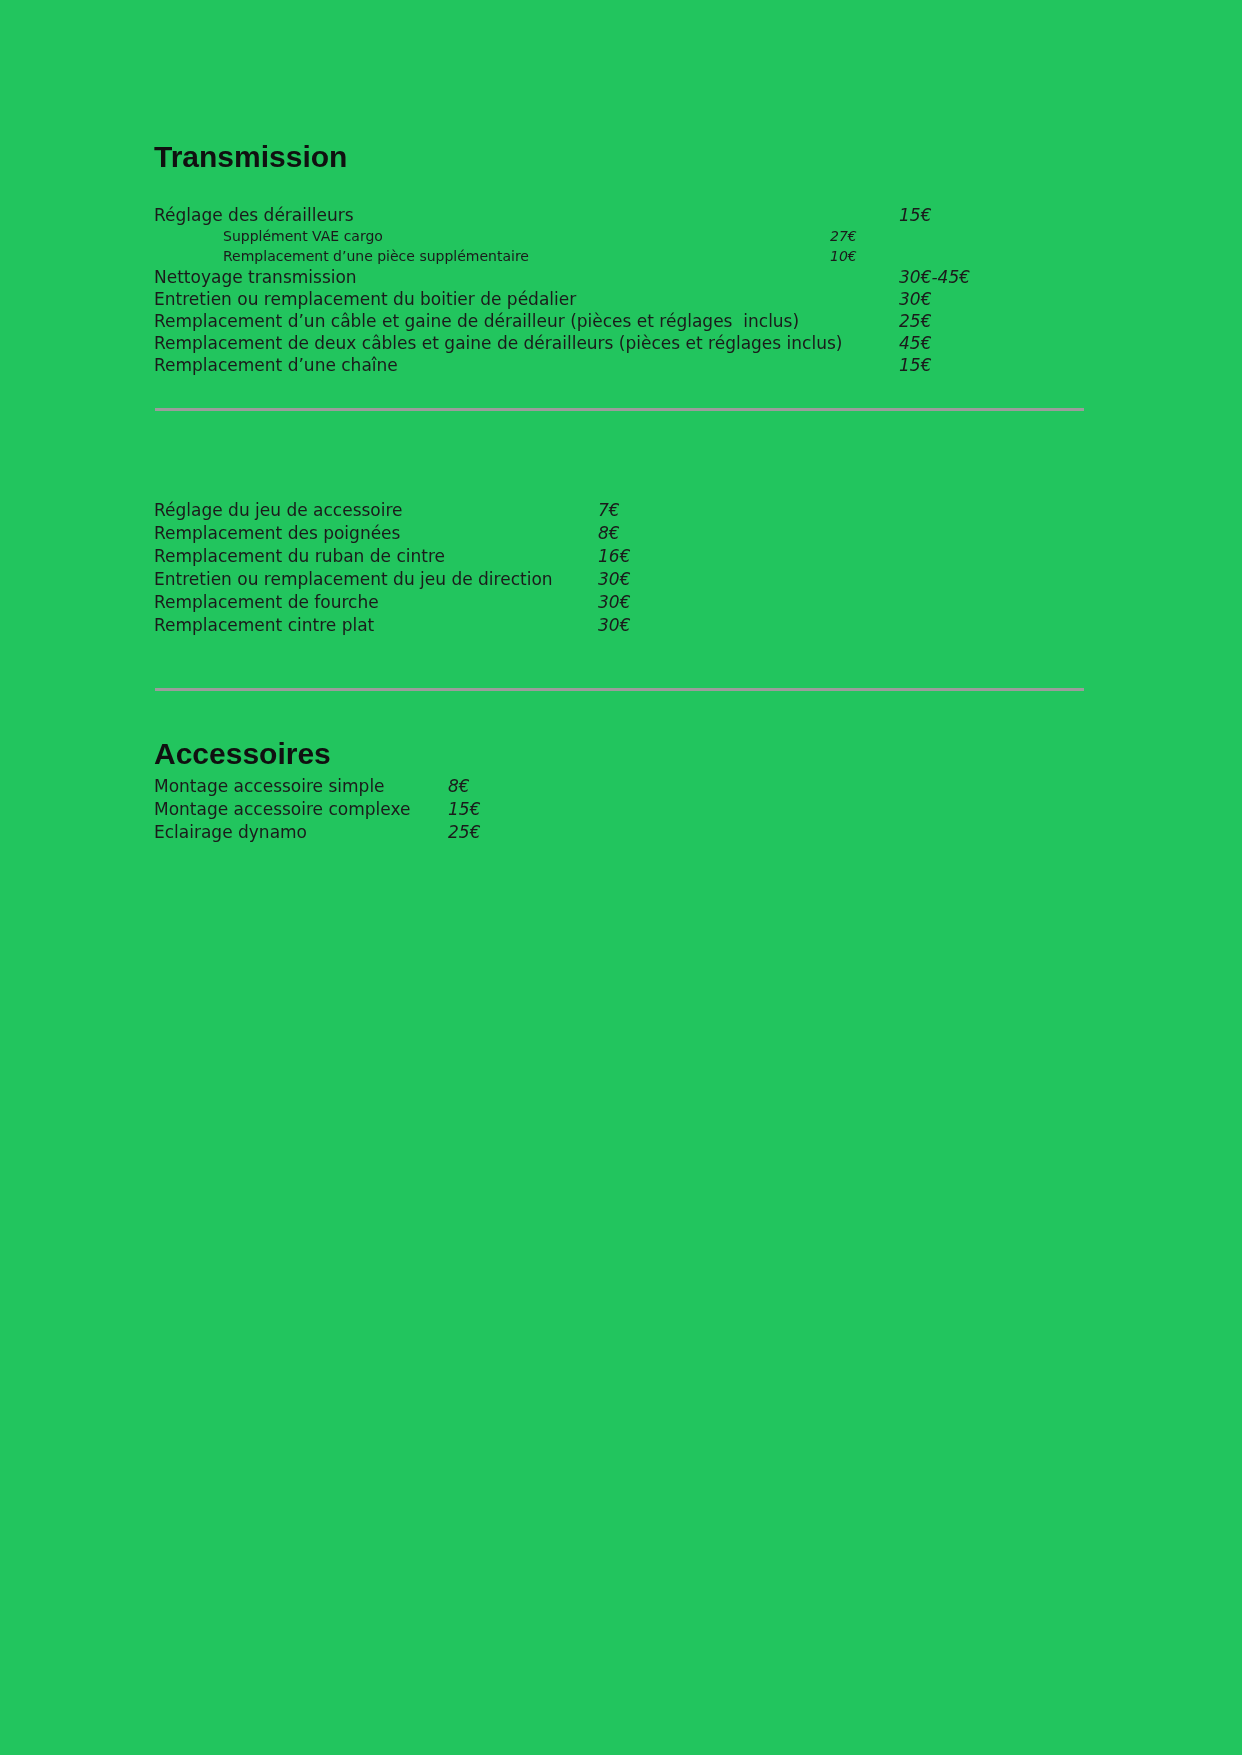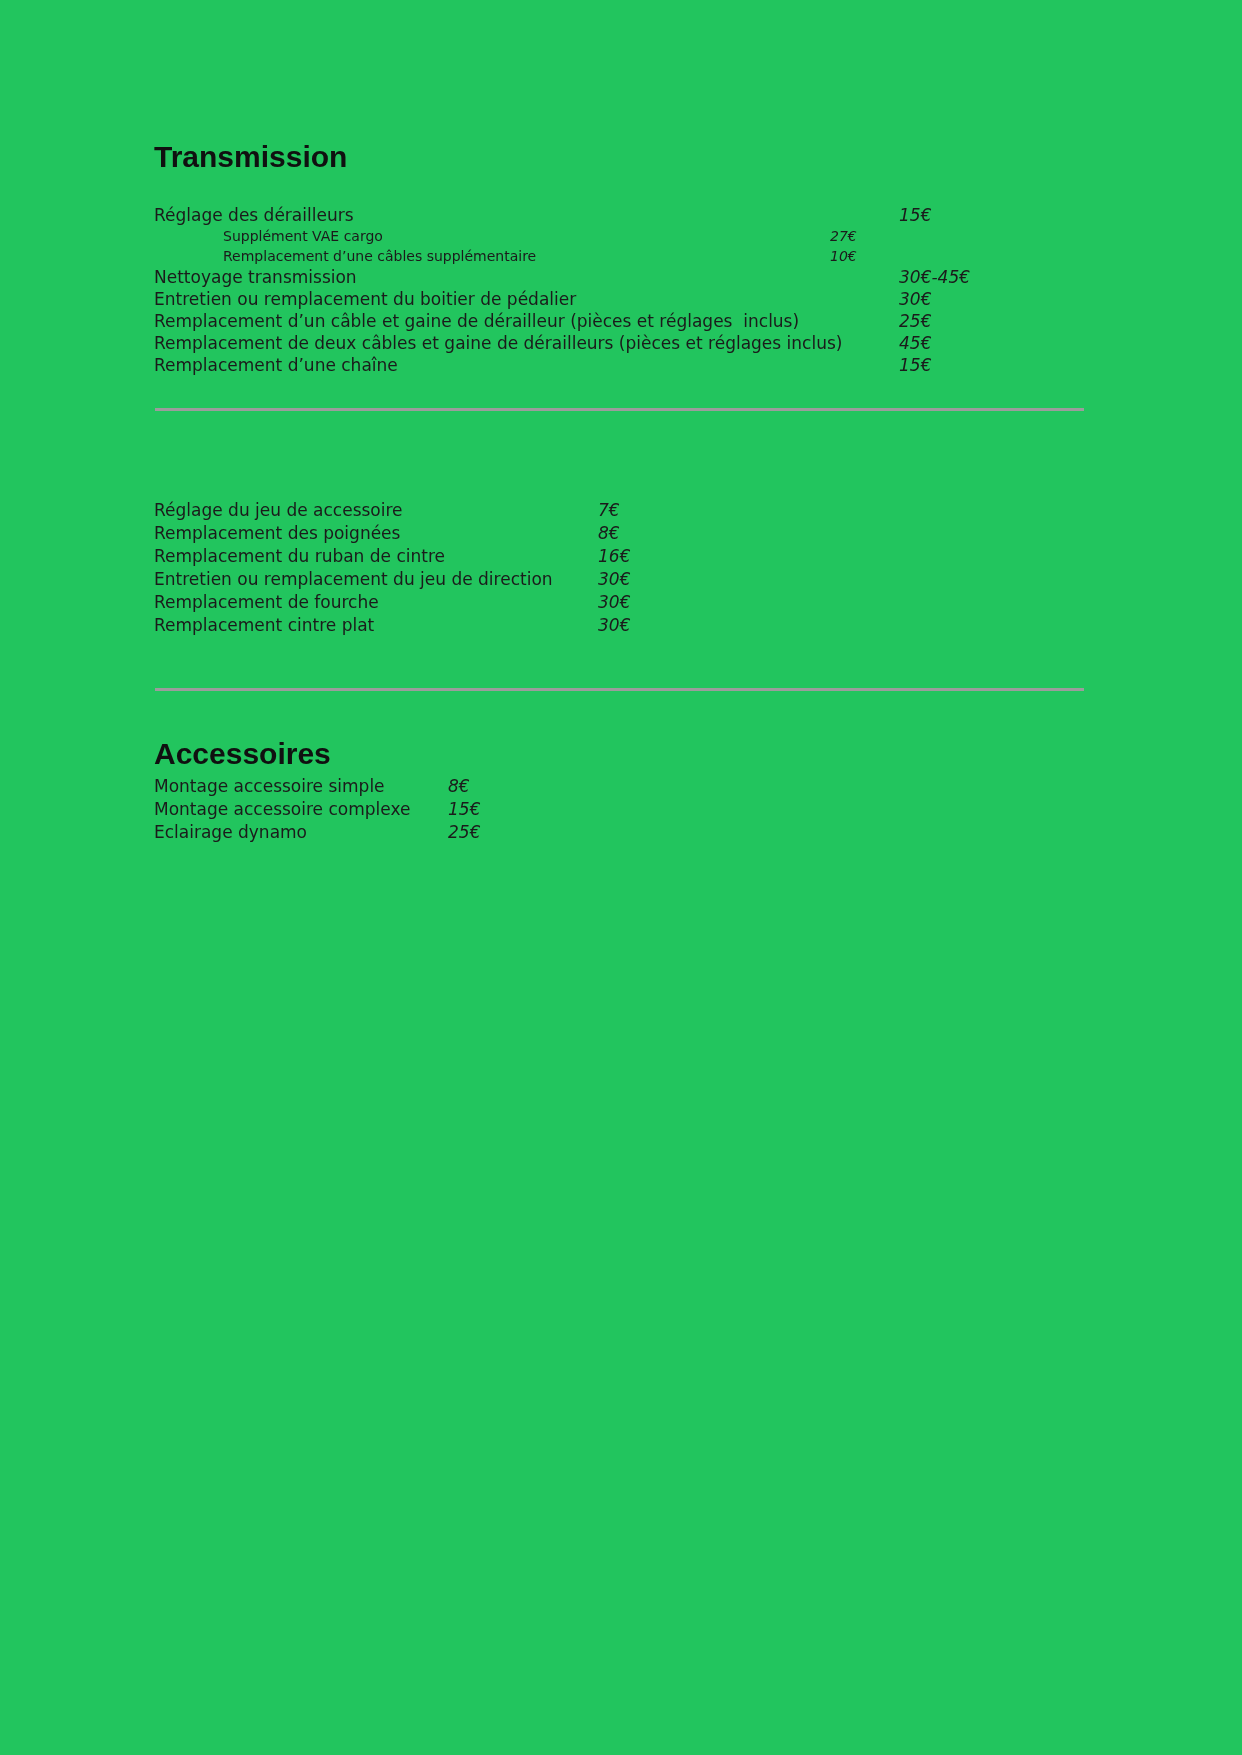--- a/index.html
+++ b/index.html
@@ -77,21 +77,21 @@
 </style>
 </head>
 <body>
 
 <div class="page">
 
   <h2 class="heading h-transmission">Transmission</h2>
   <div class="rows rows-transmission">
       <div class="row"><span class="label">Réglage des dérailleurs</span><span class="price">15€</span></div>
       <div class="row sub"><span class="label">Supplément VAE cargo</span><span class="price">27€</span></div>
-      <div class="row sub"><span class="label">Remplacement d’une câbles supplémentaire</span><span class="price">10€</span></div>
+      <div class="row sub"><span class="label">Remplacement d’une pièce supplémentaire</span><span class="price">10€</span></div>
       <div class="row"><span class="label">Nettoyage transmission</span><span class="price">30€-45€</span></div>
       <div class="row"><span class="label">Entretien ou remplacement du boitier de pédalier</span><span class="price">30€</span></div>
       <div class="row"><span class="label">Remplacement d’un câble et gaine de dérailleur (pièces et réglages  inclus)</span><span class="price">25€</span></div>
       <div class="row"><span class="label">Remplacement de deux câbles et gaine de dérailleurs (pièces et réglages inclus)</span><span class="price">45€</span></div>
       <div class="row"><span class="label">Remplacement d’une chaîne</span><span class="price">15€</span></div>
     </div>
 
   <div class="divider divider-1"></div>
 
   <div class="rows rows-direction">

